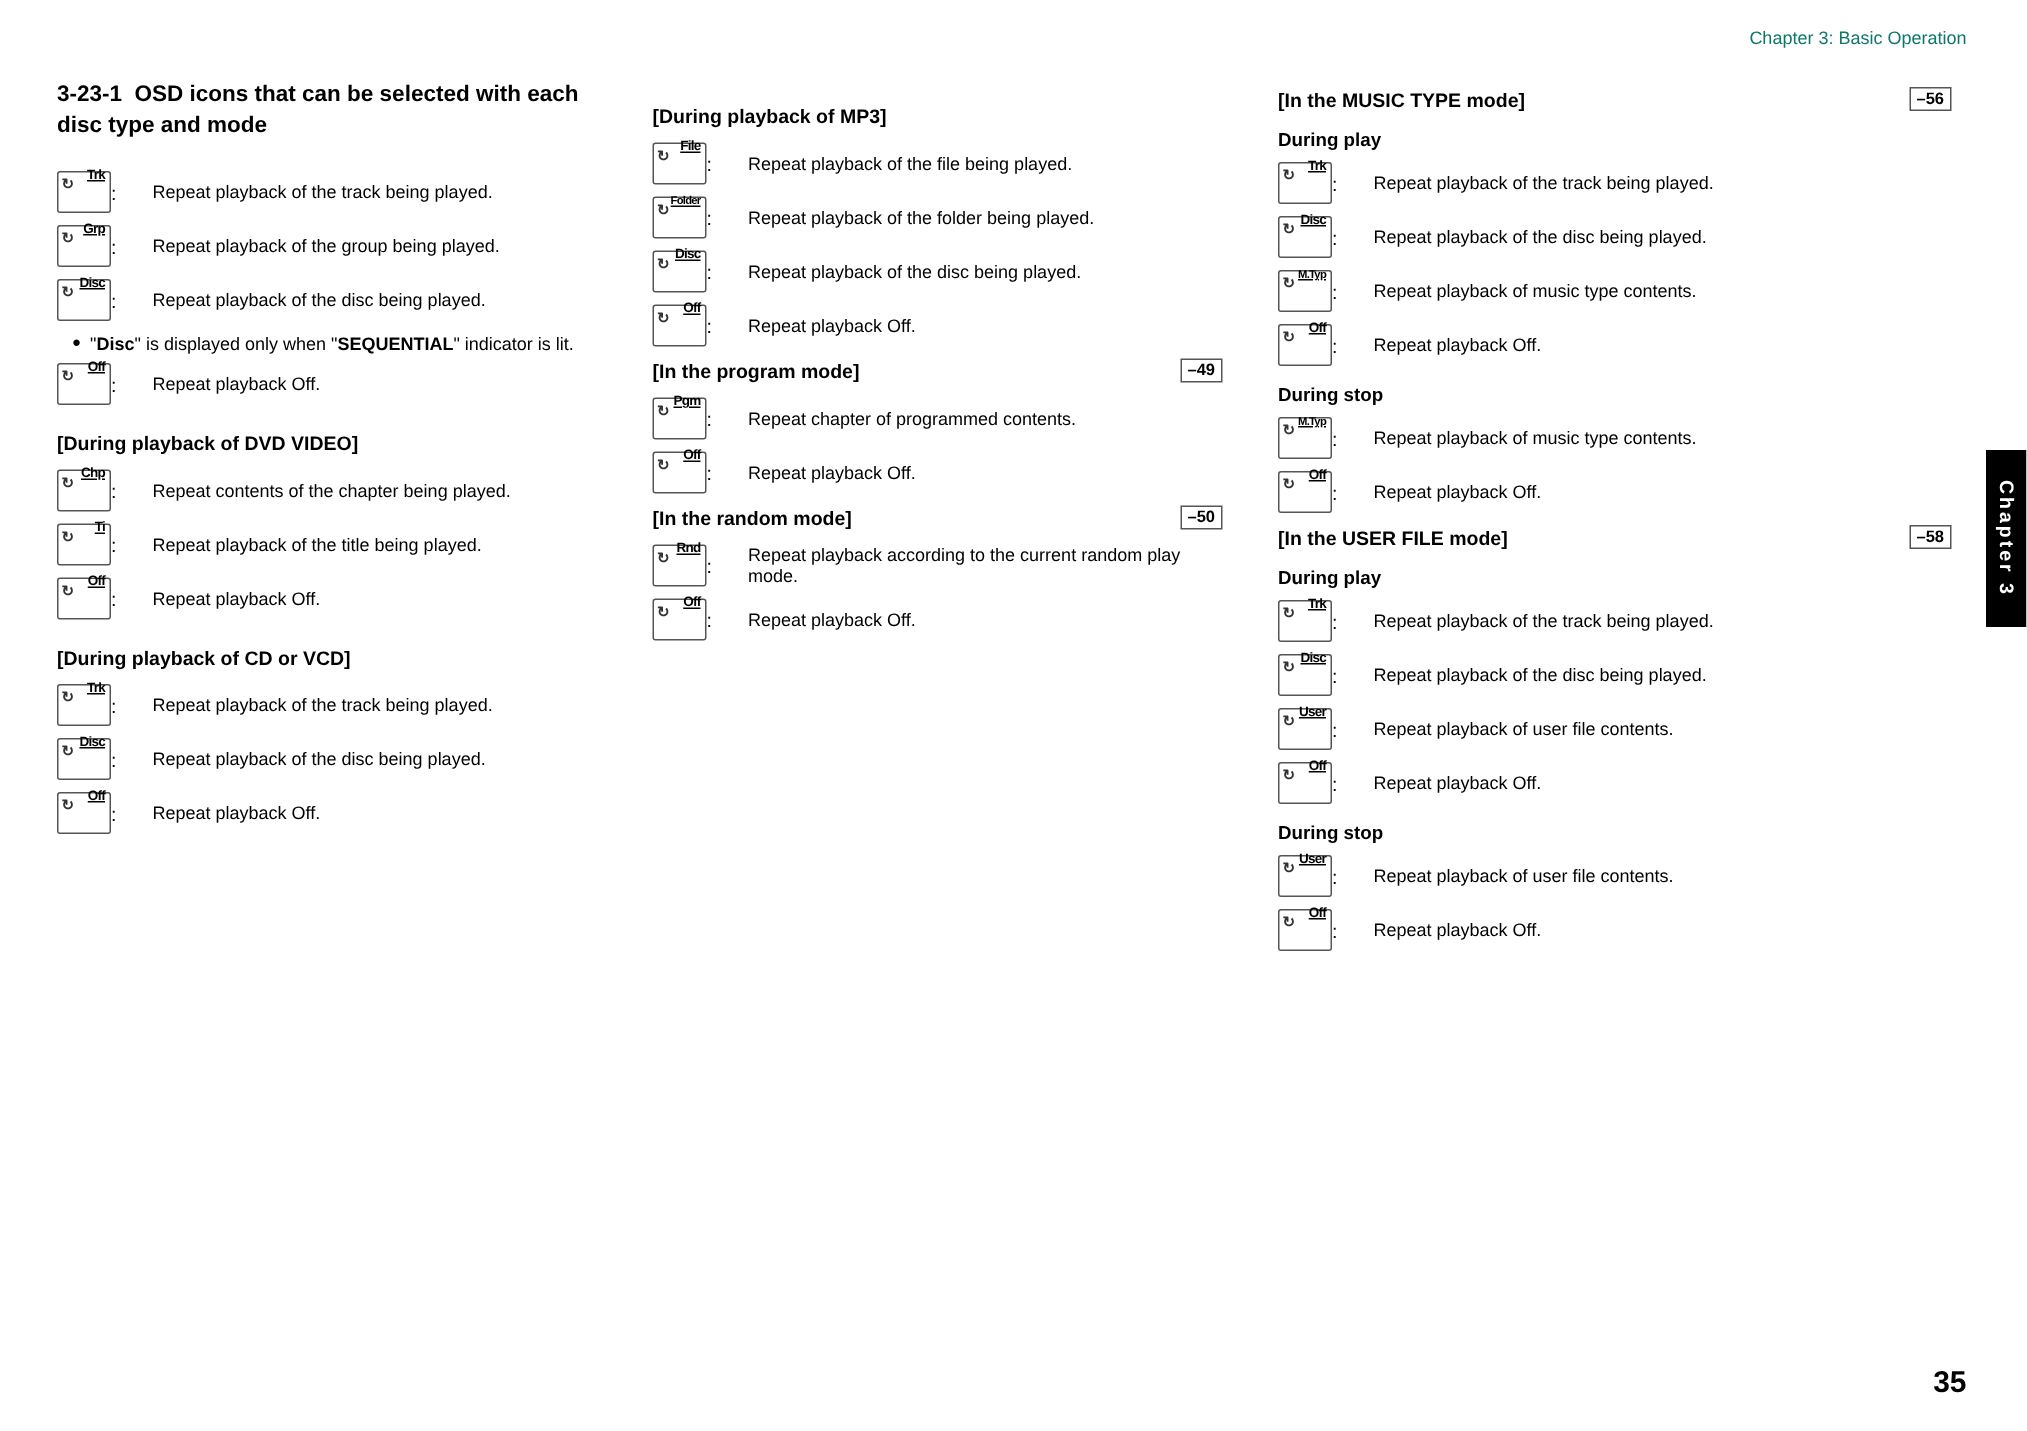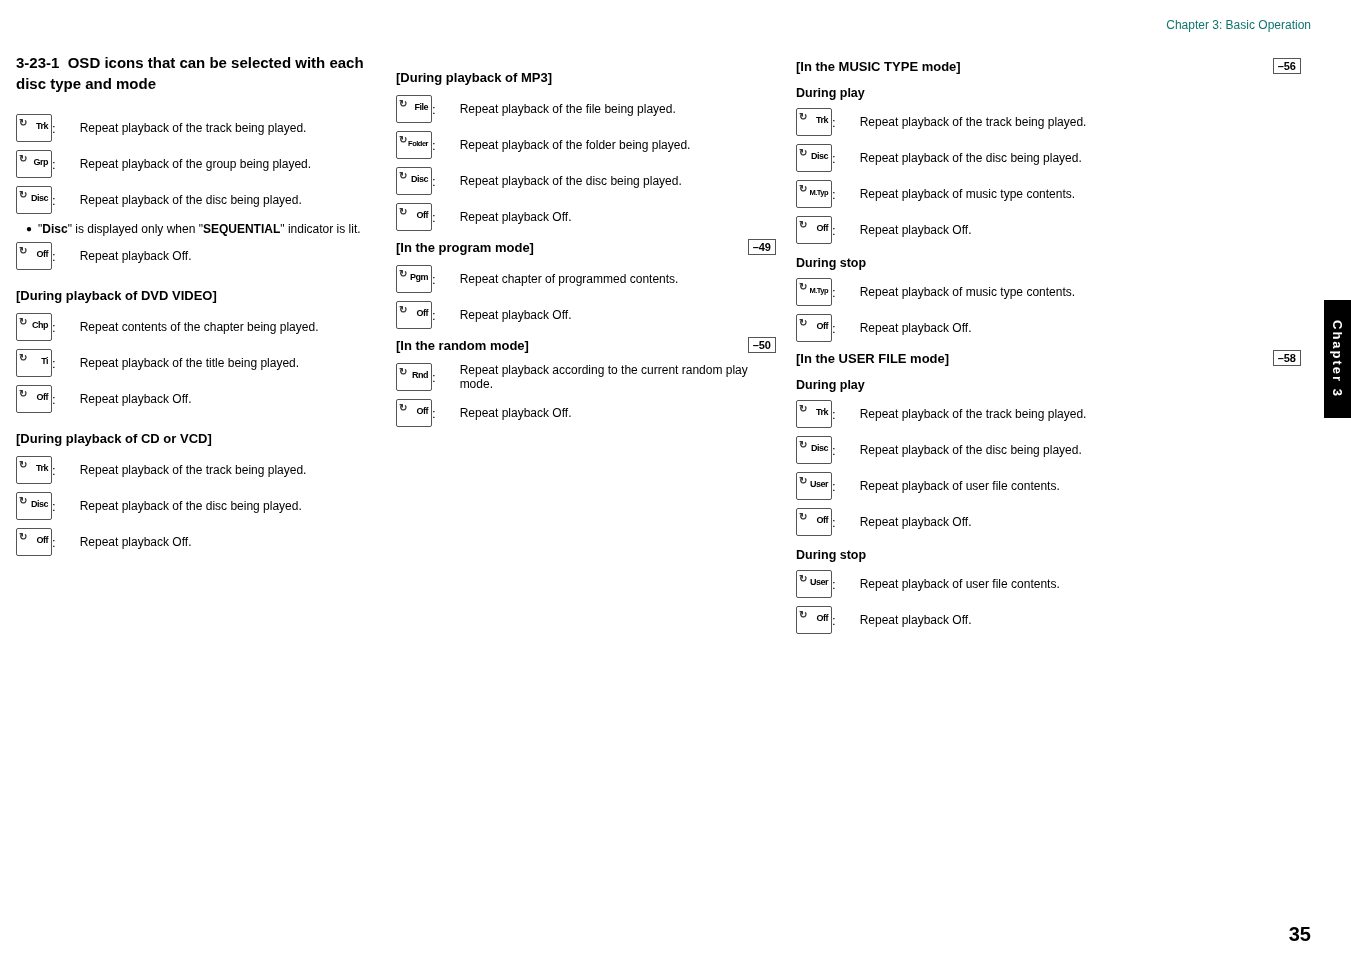--- a/index.html
+++ b/index.html
@@ -15,22 +15,22 @@
 
     .page-header {
       text-align: right;
       padding: 18px 40px 10px 0;
       font-size: 12px;
       color: #0f766e;
     }
 
     .main-content {
       display: flex;
-      padding: 10px 30px 30px 16px;
-      gap: 0;
+      padding: 10px 30px 30px 38px;
+      gap: 17px;
     }
 
     .left-col {
       width: 380px;
       flex-shrink: 0;
       padding-right: 20px;
     }
 
     .middle-col {
       width: 400px;
@@ -94,23 +94,24 @@
       color: #333;
       position: absolute;
       top: 2px;
       left: 2px;
     }
 
     .repeat-icon .label {
       font-size: 9px;
       font-weight: bold;
       position: absolute;
-      bottom: 10px;
+      bottom: 20px;
       right: 3px;
       letter-spacing: -0.5px;
+      text-decoration: underline;
     }
 
     .icon-desc {
       margin-left: 20px;
       font-size: 12px;
     }
 
     .bullet-note {
       display: flex;
       align-items: flex-start;
@@ -121,21 +122,21 @@
     .bullet-note::before {
       content: "●";
       margin-right: 6px;
       flex-shrink: 0;
       font-size: 10px;
       margin-top: 1px;
     }
 
     .page-num {
       position: absolute;
-      bottom: 8px;
+      bottom: 20px;
       right: 40px;
       font-size: 20px;
       font-weight: bold;
     }
 
     .chapter-tab {
       position: absolute;
       right: 0;
       top: 300px;
       background: #000;

